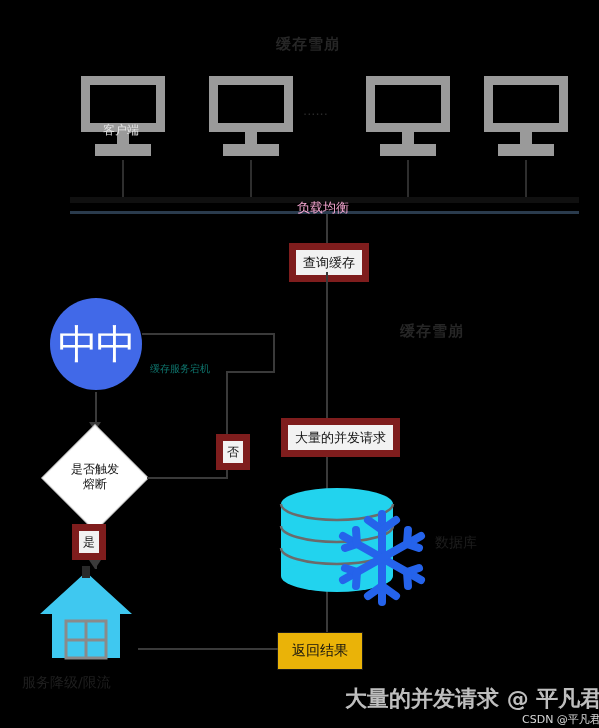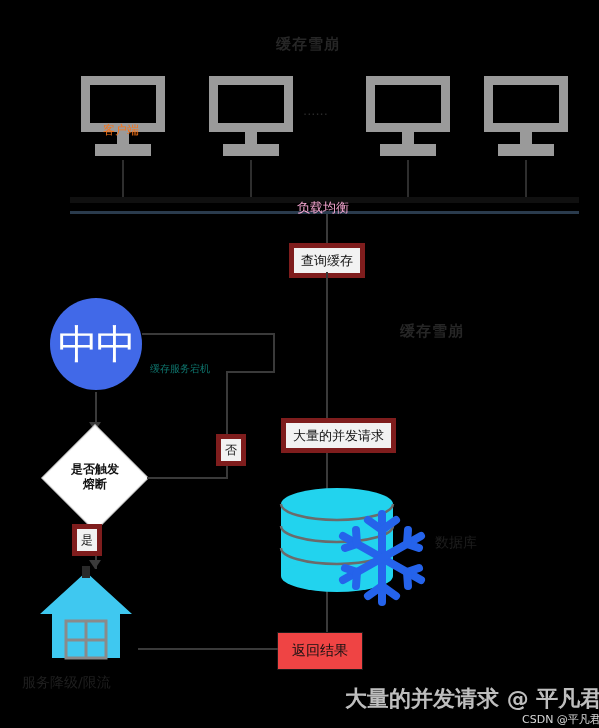--- a/index.html
+++ b/index.html
@@ -3,26 +3,26 @@
 <meta charset="utf-8">
 <style>
   html,body{margin:0;padding:0;background:#000;}
   body{width:599px;height:728px;position:relative;overflow:hidden;
        font-family:"DejaVu Sans","Liberation Sans",sans-serif;}
   .stage{position:absolute;left:0;top:0;width:599px;height:544px;background:#000;}
   .abs{position:absolute;}
 
   
   .dim{color:#262626;font-size:15px;font-weight:bold;letter-spacing:1px;white-space:nowrap;}
-  .dim-sm{color:#f97316;font-size:12px;white-space:nowrap;}
+  .dim-sm{color:#e5e5e5;font-size:12px;white-space:nowrap;}
 
   
   .chip{background:#f2f2f2;color:#111;font-size:13px;line-height:1;
-        padding:6px 7px;white-space:nowrap;border:5px solid #7f1d1d;}
-  .chip-box{background:#ef4444;color:#111;font-size:14px;border:1px solid #1a1a1a;
+        padding:6px 7px;white-space:nowrap;border:7px solid #7f1d1d;}
+  .chip-box{background:#eab308;color:#111;font-size:14px;border:1px solid #1a1a1a;
             padding:9px 14px;white-space:nowrap;}
 
   
   .monitor{width:84px;}
   .mon-screen{width:84px;height:56px;border:9px solid #9a9a9a;box-sizing:border-box;background:#000;}
   .mon-neck{width:12px;height:12px;background:#9a9a9a;margin:0 auto;}
   .mon-base{width:56px;height:12px;background:#9a9a9a;margin:0 auto;}
 
   
   .vline{background:#3a3a3a;width:2px;}
@@ -35,21 +35,21 @@
   .redis{width:92px;height:92px;border-radius:50%;background:#4169e8;
          display:flex;align-items:center;justify-content:center;}
   .redis span{color:#fff;font-size:40px;line-height:1;font-weight:500;letter-spacing:-2px;}
 
   
   .diamond-wrap{width:104px;height:104px;}
   .diamond{width:74px;height:74px;background:#fff;transform:rotate(45deg);
            margin:15px auto;border:1px solid #cfcfcf;}
   .diamond-txt{position:absolute;left:0;top:0;width:104px;height:104px;
                display:flex;align-items:center;justify-content:center;
-               color:#111;font-size:12px;line-height:1.25;text-align:center;font-weight:bold;}
+               color:#111;font-size:12px;line-height:1.25;text-align:center;}
 
   .wm-big{color:#cfcfcf;font-size:22px;font-weight:bold;opacity:.92;white-space:nowrap;}
   .wm-sm{color:#d8d8d8;font-size:11px;white-space:nowrap;margin-left:6px;}
 </style>
 </head>
 <body>
 
 <div class="stage">
 
   <div class="abs dim" style="left:276px;top:35px;">缓存雪崩</div>

